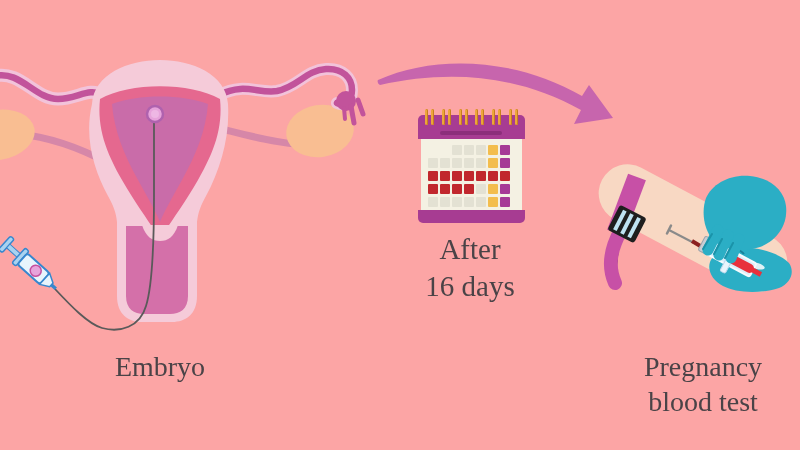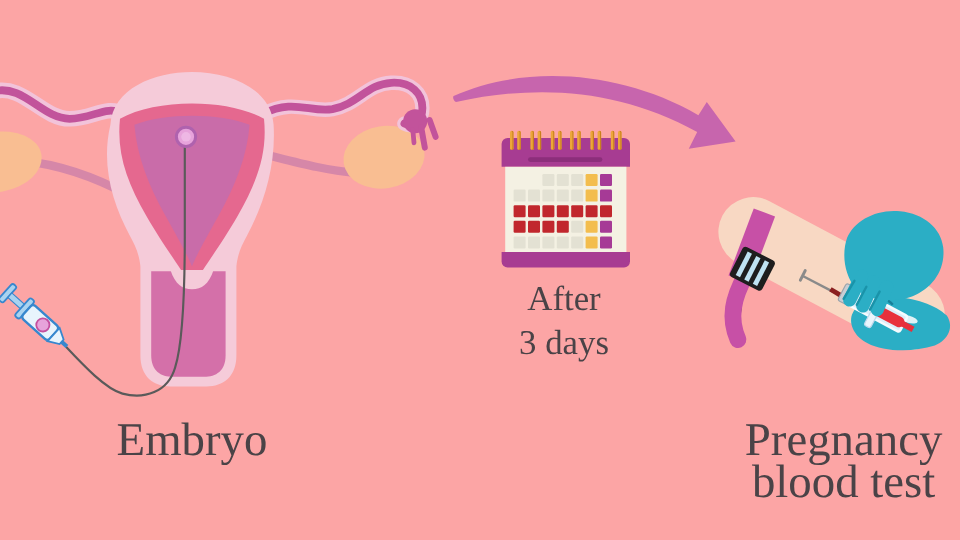--- a/index.html
+++ b/index.html
@@ -1,19 +1,19 @@
 <!DOCTYPE html>
 <html><head>
 <meta charset="utf-8">
 <style>
   html,body{margin:0;padding:0;}
   .stage{position:relative;width:800px;height:450px;background:#fca5a5;overflow:hidden;
          font-family:Liberation Serif, serif;}
   .stage svg{position:absolute;left:0;top:0;}
-  .caption{position:absolute;text-align:center;color:#4A4347;font-size:39px;line-height:35px;}
+  .caption{position:absolute;text-align:center;color:#4A4347;font-size:28px;line-height:35px;}
   .caption-embryo{left:40px;top:349px;width:240px;}
   .caption-test{left:583px;top:349px;width:240px;}
   .caption-after{left:370px;top:231px;width:200px;font-size:29px;line-height:37px;}
   
   .calendar{position:absolute;left:418px;top:108px;width:107px;height:116px;}
   .cal-header{position:absolute;left:0;top:7px;width:107px;height:24px;background:#A73C92;
               border-radius:5px 5px 0 0;}
   .cal-header-line{position:absolute;left:22px;top:16px;width:62px;height:4px;background:#8C2E7B;
                    border-radius:2px;}
   .cal-rings{position:absolute;left:0;top:1px;width:107px;height:17px;display:flex;
@@ -209,21 +209,21 @@
         <div class="cal-cell" style="background: rgb(227, 225, 211);"></div>
         <div class="cal-cell" style="background: rgb(227, 225, 211);"></div>
         <div class="cal-cell" style="background: rgb(243, 189, 77);"></div>
         <div class="cal-cell" style="background: rgb(166, 58, 150);"></div>
       </div>
     <div class="cal-footer"></div>
   </div>
 
   <div class="caption caption-after">
     <div>After</div>
-    <div>3 days</div>
+    <div>16 days</div>
   </div>
   <div class="caption caption-embryo">
     <div>Embryo</div>
   </div>
   <div class="caption caption-test">
     <div>Pregnancy</div>
     <div>blood test</div>
   </div>
 
 </div>

